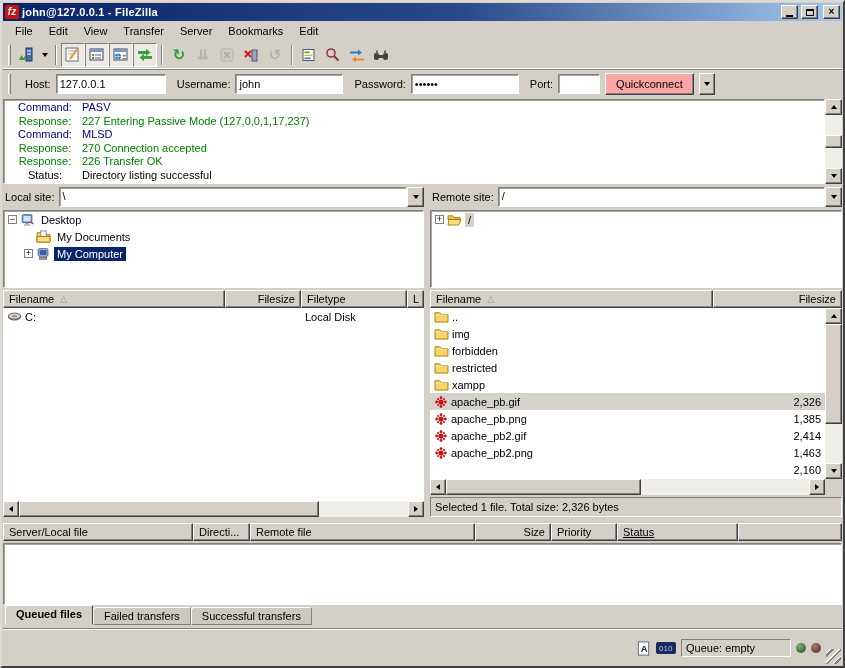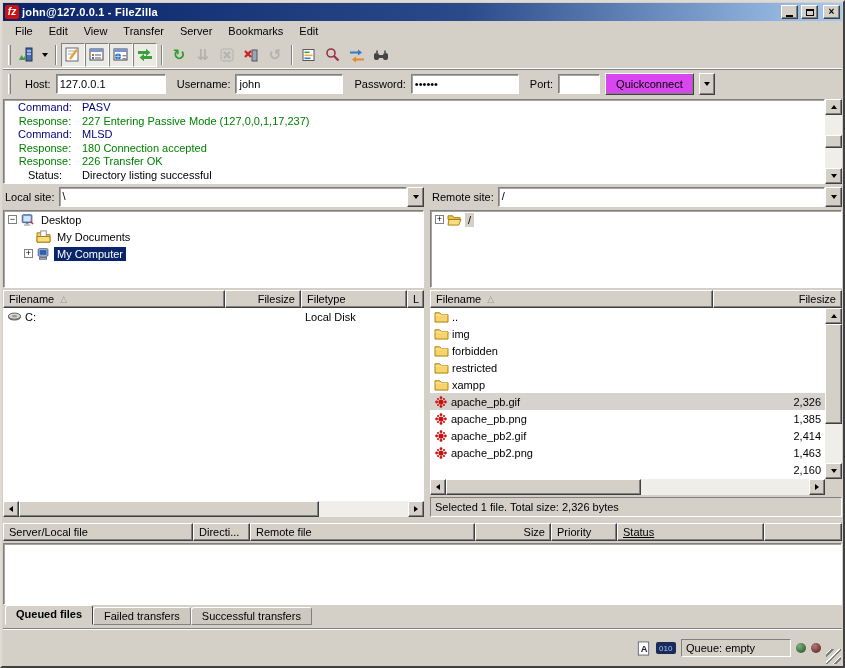--- a/index.html
+++ b/index.html
@@ -37,21 +37,21 @@
   .tb-sep { width:2px; height:20px; border-left:1px solid #808080; border-right:1px solid #fff; margin:0 4px; }
   .uicon { font-size:15px; font-weight:bold; line-height:16px; }
   .uicon.dis { color:#8a867e; }
   .icon { display:inline-flex; align-items:center; justify-content:center; }
 
   
   .qcbar { height:30px; flex:none; display:flex; align-items:center; gap:5px; padding:0 2px; }
   .qc-label { margin-left:6px; }
   .qc-input { height:20px; background:#fff; border:1px solid; border-color:#808080 #fff #fff #808080;
     box-shadow:inset 1px 1px 0 #a8a49c; padding:0 3px; font:inherit; }
-  .qcbtn { height:22px; padding:0 10px; background:#d946ef; border:1px solid; border-color:#fff #404040 #404040 #fff;
+  .qcbtn { height:22px; padding:0 10px; background:#fca5a5; border:1px solid; border-color:#fff #404040 #404040 #fff;
     box-shadow:inset -1px -1px 0 #808080; display:flex; align-items:center; }
   .qcdd { width:16px; height:22px; background:#d4d0c8; border:1px solid; border-color:#fff #404040 #404040 #fff;
     box-shadow:inset -1px -1px 0 #808080; display:flex; align-items:center; justify-content:center; }
 
   
   .tri-d { width:0; height:0; border-left:3px solid transparent; border-right:3px solid transparent; border-top:4px solid #000; }
   .tri-u { width:0; height:0; border-left:3px solid transparent; border-right:3px solid transparent; border-bottom:4px solid #000; }
   .tri-l { width:0; height:0; border-top:3px solid transparent; border-bottom:3px solid transparent; border-right:4px solid #000; }
   .tri-r { width:0; height:0; border-top:3px solid transparent; border-bottom:3px solid transparent; border-left:4px solid #000; }
 
@@ -318,21 +318,21 @@
         <div class="log-line log-response">
           <span class="log-label">Response:</span>
           <span class="log-text">227 Entering Passive Mode (127,0,0,1,17,237)</span>
         </div>
         <div class="log-line log-command">
           <span class="log-label">Command:</span>
           <span class="log-text">MLSD</span>
         </div>
         <div class="log-line log-response">
           <span class="log-label">Response:</span>
-          <span class="log-text">180 Connection accepted</span>
+          <span class="log-text">270 Connection accepted</span>
         </div>
         <div class="log-line log-response">
           <span class="log-label">Response:</span>
           <span class="log-text">226 Transfer OK</span>
         </div>
         <div class="log-line log-status">
           <span class="log-label">Status:</span>
           <span class="log-text">Directory listing successful</span>
         </div>
       </div>
@@ -667,21 +667,21 @@
       </span>
       <span class="hcell" style="width: 225px;">
         <span>Remote file</span>
       </span>
       <span class="hcell right" style="width: 76px;">
         <span>Size</span>
       </span>
       <span class="hcell" style="width: 66px;">
         <span>Priority</span>
       </span>
-      <span class="hcell" style="width: 147px; text-decoration: underline;">
+      <span class="hcell" style="width: 121px; text-decoration: underline;">
         <span>Status</span>
       </span>
       <span class="hcell" style="flex: 1 1 0%;"></span>
     </div>
   <div class="queue-body"></div>
   <div class="tabs">
       <span class="tab active">Queued files</span>
       <span class="tab">Failed transfers</span>
       <span class="tab">Successful transfers</span>
     </div>

